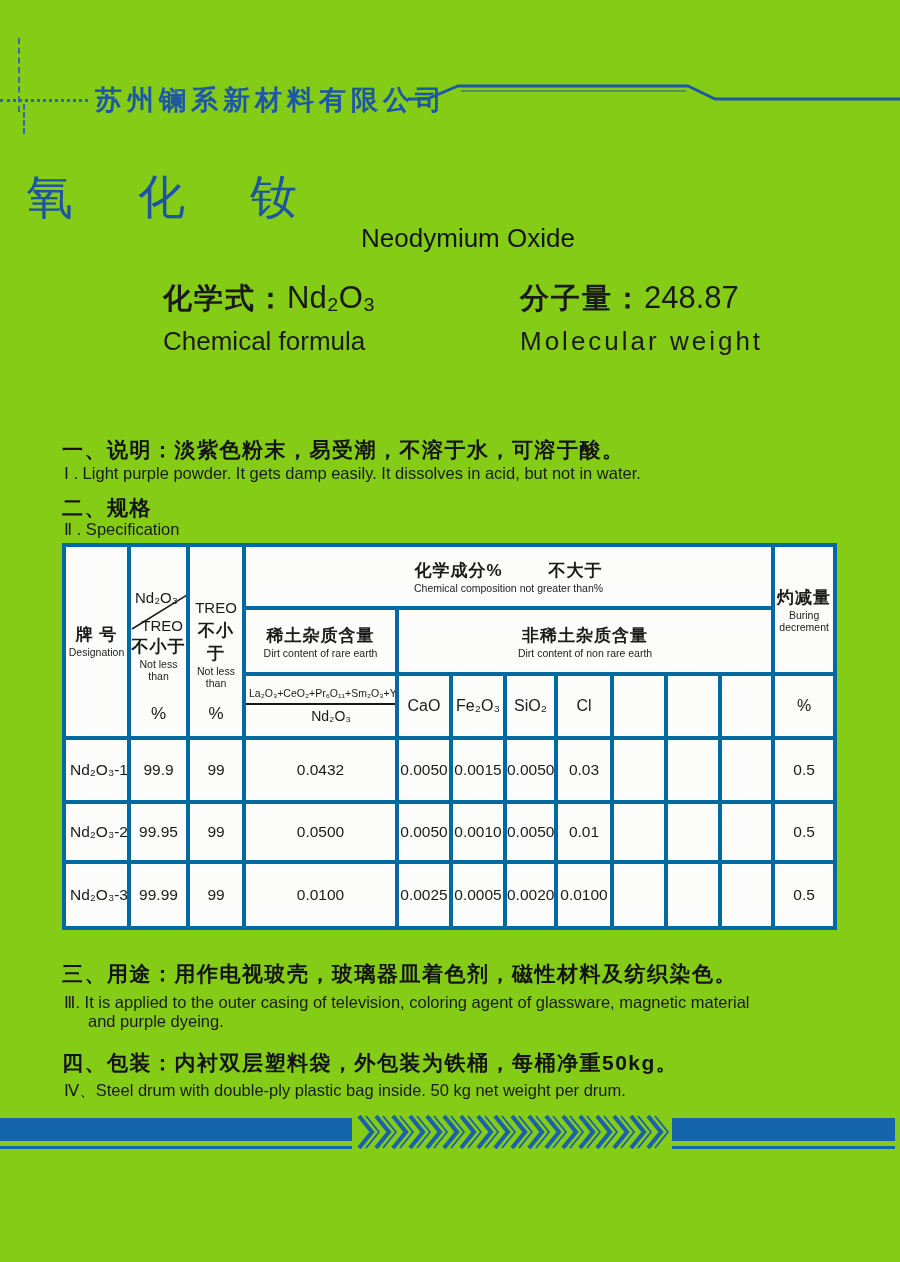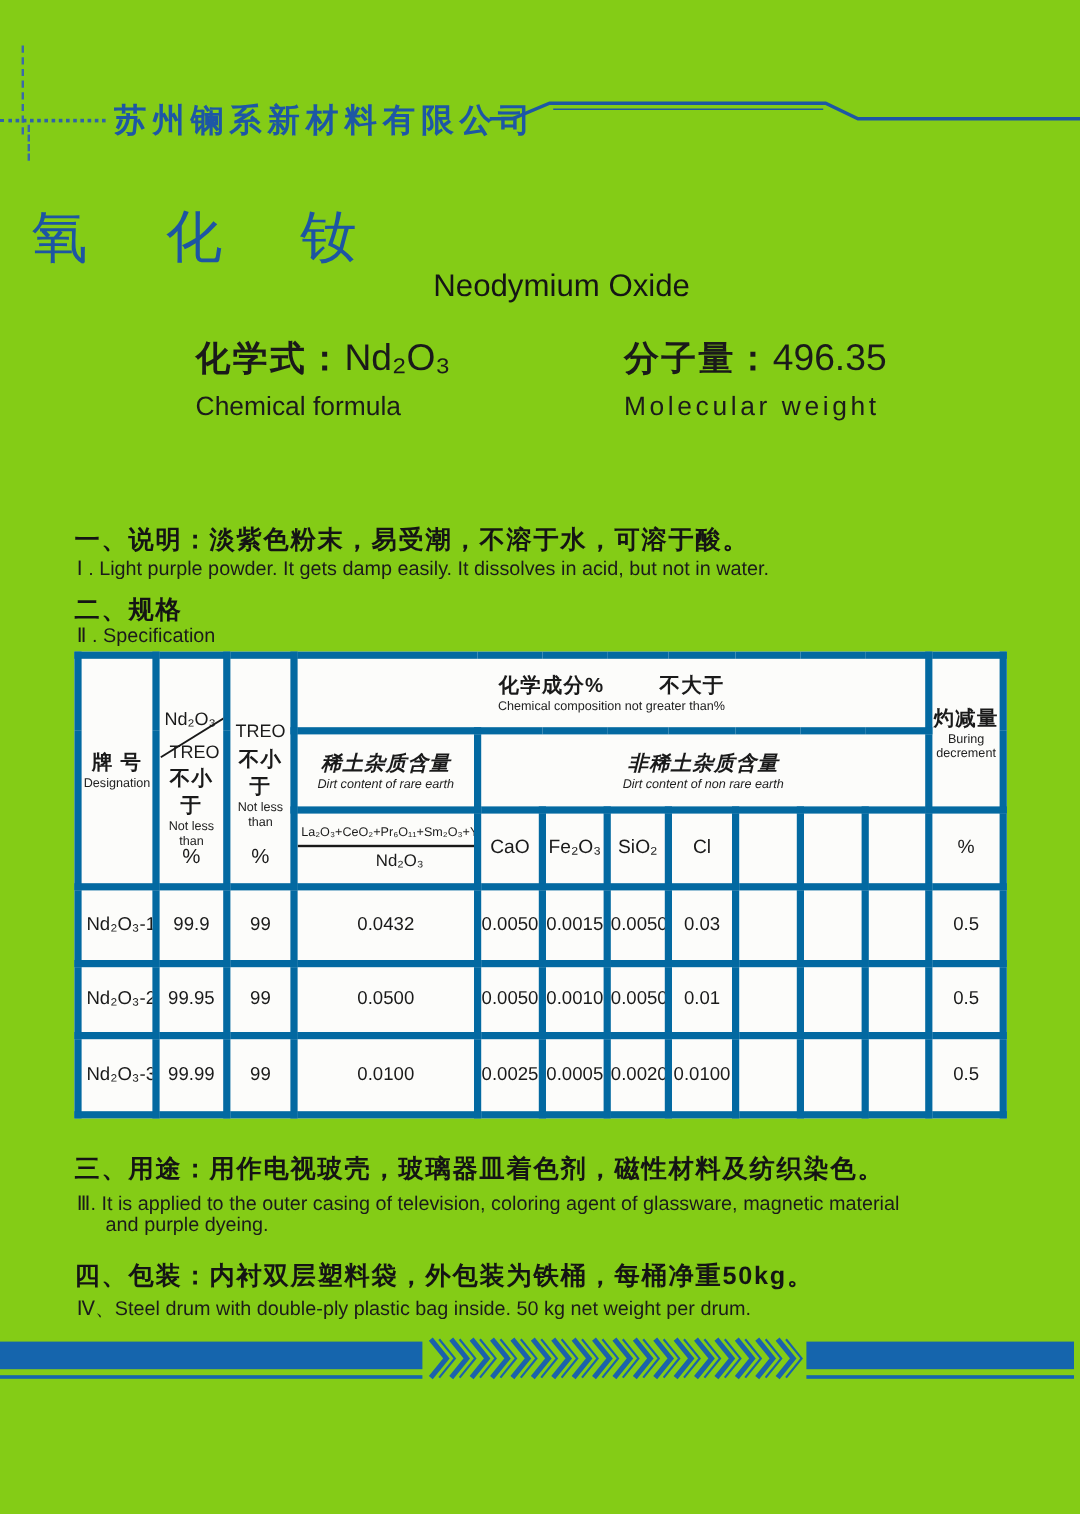--- a/index.html
+++ b/index.html
@@ -26,33 +26,33 @@
   
   .title-cn { position: absolute; left: 0; right: 0; top: 166px; text-align: left;
               font-size: 47px; font-weight: normal; color: #1d55a3; letter-spacing: 26px; text-indent: 26px; }
   .title-en { position: absolute; left: 0; right: 0; top: 223px; text-align: center;
               font-size: 26px; color: #151515; padding-left: 36px; }
   
   .fblock { position: absolute; top: 279px; }
   .fblock .line1 { font-size: 29px; }
   .fblock .cjk { font-weight: bold; letter-spacing: 2px; }
   .fblock .val { font-size: 31px; font-weight: normal; }
-  .fblock .line2 { font-size: 22px; margin-top: 7px; color: #1b1b1b; }
+  .fblock .line2 { font-size: 26px; margin-top: 7px; color: #1b1b1b; }
   #formula-block { left: 163px; }
   #molweight-block { left: 520px; }
   #molweight-block .line2 { letter-spacing: 3px; }
   
   .sec-cn { position: absolute; left: 62px; font-size: 21px; font-weight: bold;
             letter-spacing: 1.5px; color: #141414; }
   .sec-en { position: absolute; left: 64px; font-size: 16.5px; color: #1b1b1b; }
   
   #spec-table-wrap { position: absolute; left: 62px; top: 543px; }
   table { border-collapse: collapse; table-layout: fixed; width: 773px;
           background: #fcfcfa; }
-  td { border: 6px solid #0369a1; text-align: center; vertical-align: middle;
+  td { border: 4px solid #0369a1; text-align: center; vertical-align: middle;
        padding: 0; overflow: hidden; }
   table { border: 3px solid #191919; }
   .cjk-h { font-size: 17px; font-weight: bold; letter-spacing: 1px; }
   .en-h  { font-size: 10.5px; font-weight: normal; letter-spacing: 0; color: #222; }
   .rel { position: relative; }
   .c1-inner { line-height: 1.25; }
   
   .col2-nd { position: absolute; top: 42px; left: 4px; font-size: 15px; }
   .col2-slash { position: absolute; top: 44px; left: 0; }
   .col2-treo { position: absolute; top: 70px; right: 3px; font-size: 15px; }
@@ -60,21 +60,21 @@
   .col3-treo { position: absolute; top: 52px; left: 0; right: 0; font-size: 15px; }
   .col3-bxy { position: absolute; top: 72px; left: 0; right: 0; }
   .pct-bottom { position: absolute; bottom: 12px; left: 0; right: 0; font-size: 17px; }
   .chem-line .gap { display: inline-block; width: 46px; }
   .frac { display: inline-block; font-size: 10.5px; line-height: 1.35; }
   .frac .num { border-bottom: 2px solid #191919; padding: 0 3px 2px 3px; letter-spacing: 0; }
   .frac .den { font-size: 14px; padding-top: 2px; }
   .subcol { font-size: 16px; }
   .datacell { font-size: 15.5px; }
   .namecell { text-align: right; padding-left: 4px; font-size: 15.5px; }
-  tr.hA { height: 63px; } tr.hB { height: 66px; font-style: italic; } tr.hC { height: 64px; }
+  tr.hA { height: 63px; } tr.hB { height: 66px; } tr.hC { height: 64px; }
   tr.d1 { height: 64px; } tr.d2 { height: 60px; } tr.d3 { height: 66px; }
   
   .bar { position: absolute; top: 1118px; height: 23px; background: #1565ad; }
   .bar-line { position: absolute; top: 1146px; height: 3px; background: #1565ad; }
   #footer-bar-left { left: 0; width: 352px; }
   #footer-line-left { left: 0; width: 352px; }
   #footer-bar-right { left: 672px; width: 223px; }
   #footer-line-right { left: 672px; width: 223px; }
   #chevron-pattern { position: absolute; left: 358px; top: 1112px; width: 312px; height: 40px;
                      display: flex; align-items: center; }
@@ -95,21 +95,21 @@
   </svg>
 
   <div class="title-cn">氧 化 钕</div>
   <div class="title-en">Neodymium Oxide</div>
 
   <div class="fblock" id="formula-block">
     <div class="line1"><span class="cjk">化学式：</span><span class="val">Nd₂O₃</span></div>
     <div class="line2">Chemical formula</div>
   </div>
   <div class="fblock" id="molweight-block">
-    <div class="line1"><span class="cjk">分子量：</span><span class="val">496.35</span></div>
+    <div class="line1"><span class="cjk">分子量：</span><span class="val">248.87</span></div>
     <div class="line2">Molecular  weight</div>
   </div>
 
   <div class="sec-cn" style="top:436px">一、说明：淡紫色粉末，易受潮，不溶于水，可溶于酸。</div>
   <div class="sec-en" style="top:464px">Ⅰ . Light purple powder. It gets damp easily. It dissolves in acid, but not in water.</div>
 
   <div class="sec-cn" style="top:494px">二、规格</div>
   <div class="sec-en" style="top:520px">Ⅱ . Specification</div>
 
   <div id="spec-table-wrap">

